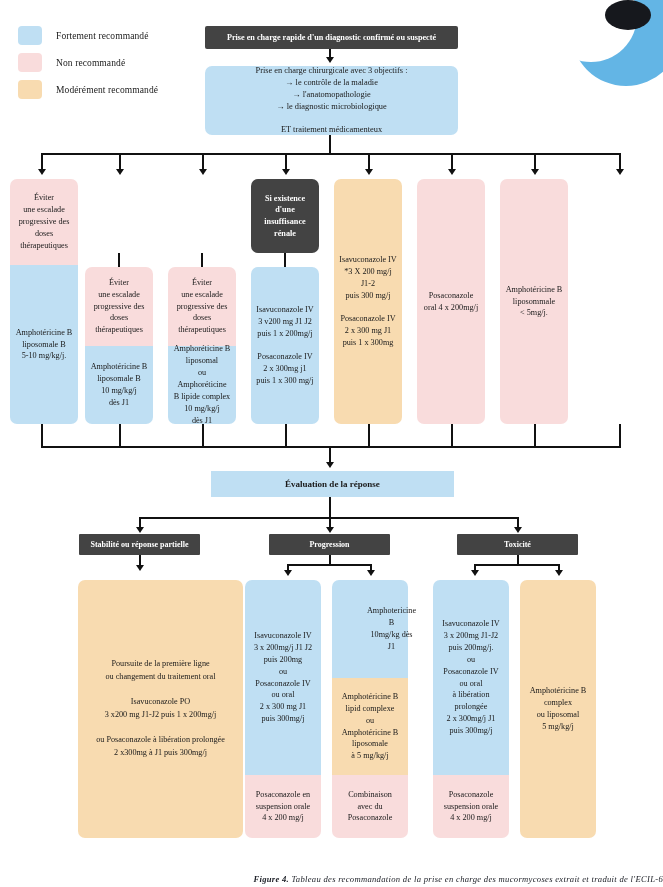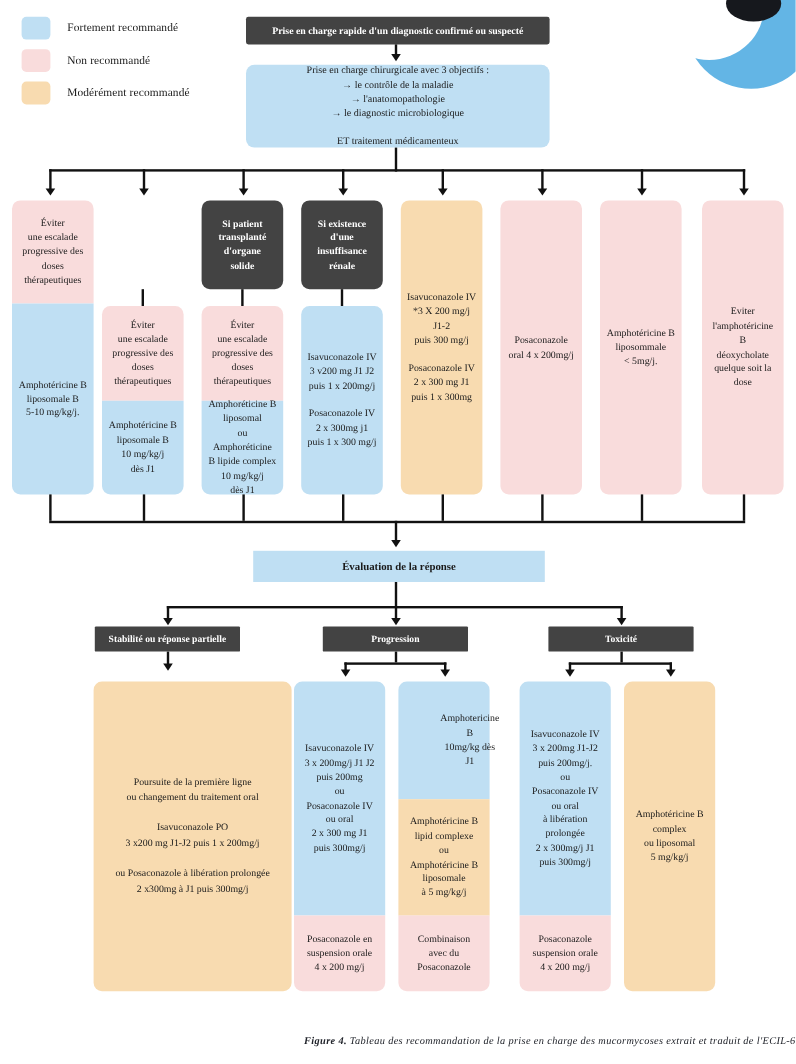--- a/index.html
+++ b/index.html
@@ -4,21 +4,21 @@
 <style>
   html,body{margin:0;padding:0;}
   body{
     width:663px;height:887px;
     background:#ffffff;
     font-family:"Liberation Serif", serif;
     color:#1a1a1a;
     position:relative;
     overflow:hidden;
   }
-  #root{position:absolute;left:0;top:4px;width:663px;height:791px;border-radius:30px;}
+  #root{position:absolute;left:0;top:16px;width:663px;height:791px;border-radius:30px;}
 
   
   .corner-blob{
     position:absolute;right:-18px;top:-40px;width:110px;height:110px;
     border-radius:50%;background:#63b5e5;
   }
   .corner-dot{
     position:absolute;right:12px;top:-16px;width:46px;height:30px;
     border-radius:50%;background:#16181d;
   }
@@ -146,26 +146,20 @@
 doses
 thérapeutiques</div>
   </div>
   <div class="seg blue r-bot" style="left:85px;top:330px;width:68px;height:78px;">
     <div class="inner" style="white-space:pre-line">Amphotéricine B
 liposomale B
 10 mg/kg/j
 dès J1</div>
   </div>
 
-  <div class="box dark" style="left:168px;top:163px;width:68px;height:74px;">
-    <div class="inner" style="white-space:pre-line">Si patient
-transplanté
-d'organe
-solide</div>
-  </div>
   <div class="vline" style="left:201px;top:237px;height:14px;"></div>
   <div class="seg pink r-top" style="left:168px;top:251px;width:68px;height:79px;">
     <div class="inner" style="white-space:pre-line">Éviter
 une escalade
 progressive des
 doses
 thérapeutiques</div>
   </div>
   <div class="seg blue r-bot" style="left:168px;top:330px;width:68px;height:78px;">
     <div class="inner" style="white-space:pre-line">Amphoréticine B
@@ -207,27 +201,20 @@
     <div class="inner" style="white-space:pre-line">Posaconazole
 oral 4 x 200mg/j</div>
   </div>
 
   <div class="seg pink r-all" style="left:500px;top:163px;width:68px;height:245px;">
     <div class="inner" style="white-space:pre-line">Amphotéricine B
 liposommale
 &lt; 5mg/j.</div>
   </div>
 
-  <div class="seg pink r-all" style="left:585px;top:163px;width:68px;height:245px;">
-    <div class="inner" style="white-space:pre-line">Eviter
-l'amphotéricine B
-déoxycholate
-quelque soit la
-dose</div>
-  </div>
 
   <div class="vline" style="left:41px;top:408px;height:22px;"></div>
   <div class="vline" style="left:119px;top:408px;height:22px;"></div>
   <div class="vline" style="left:202px;top:408px;height:22px;"></div>
   <div class="vline" style="left:285px;top:408px;height:22px;"></div>
   <div class="vline" style="left:368px;top:408px;height:22px;"></div>
   <div class="vline" style="left:451px;top:408px;height:22px;"></div>
   <div class="vline" style="left:534px;top:408px;height:22px;"></div>
   <div class="vline" style="left:619px;top:408px;height:22px;"></div>
   <div class="hline" style="left:41px;top:430px;width:580px;"></div>

